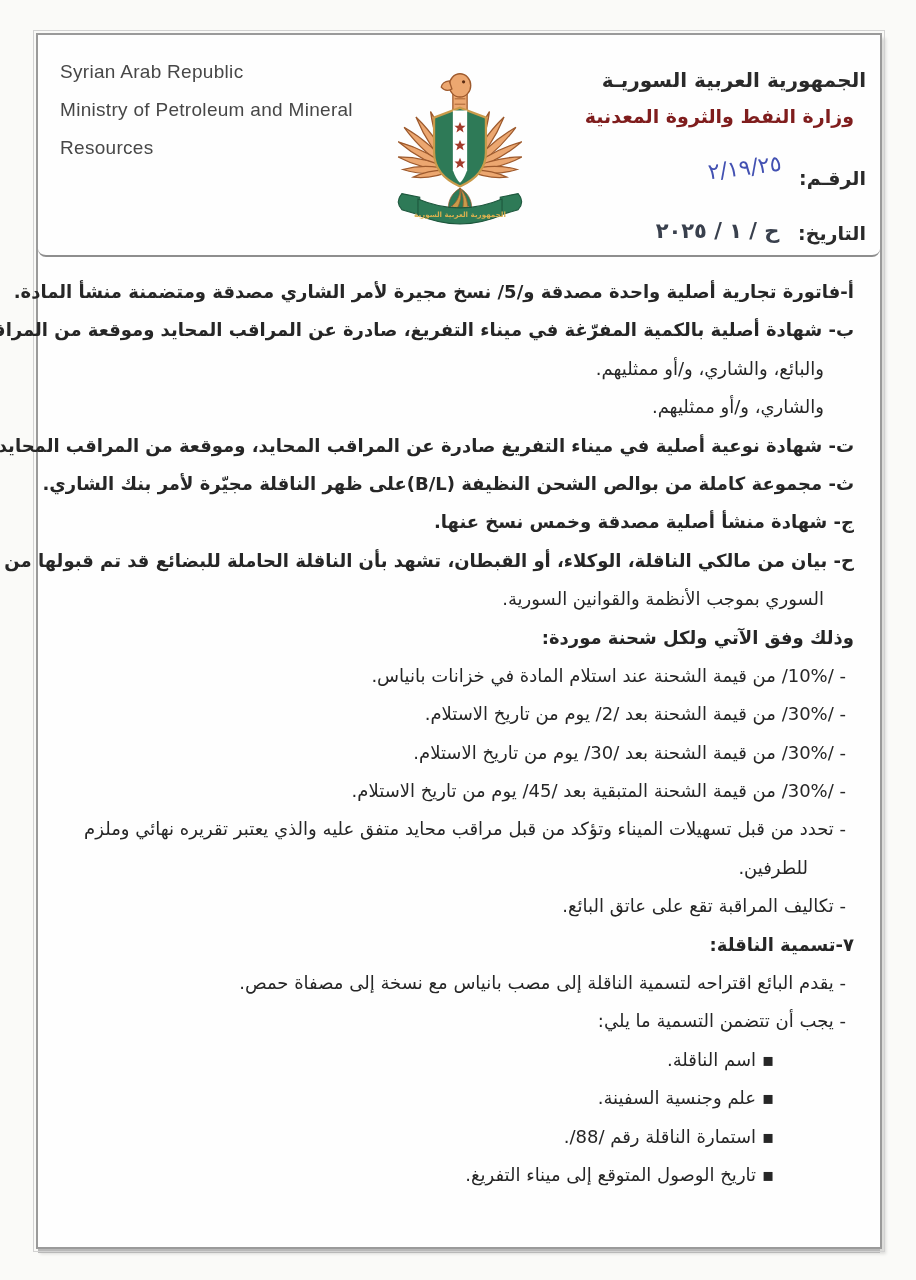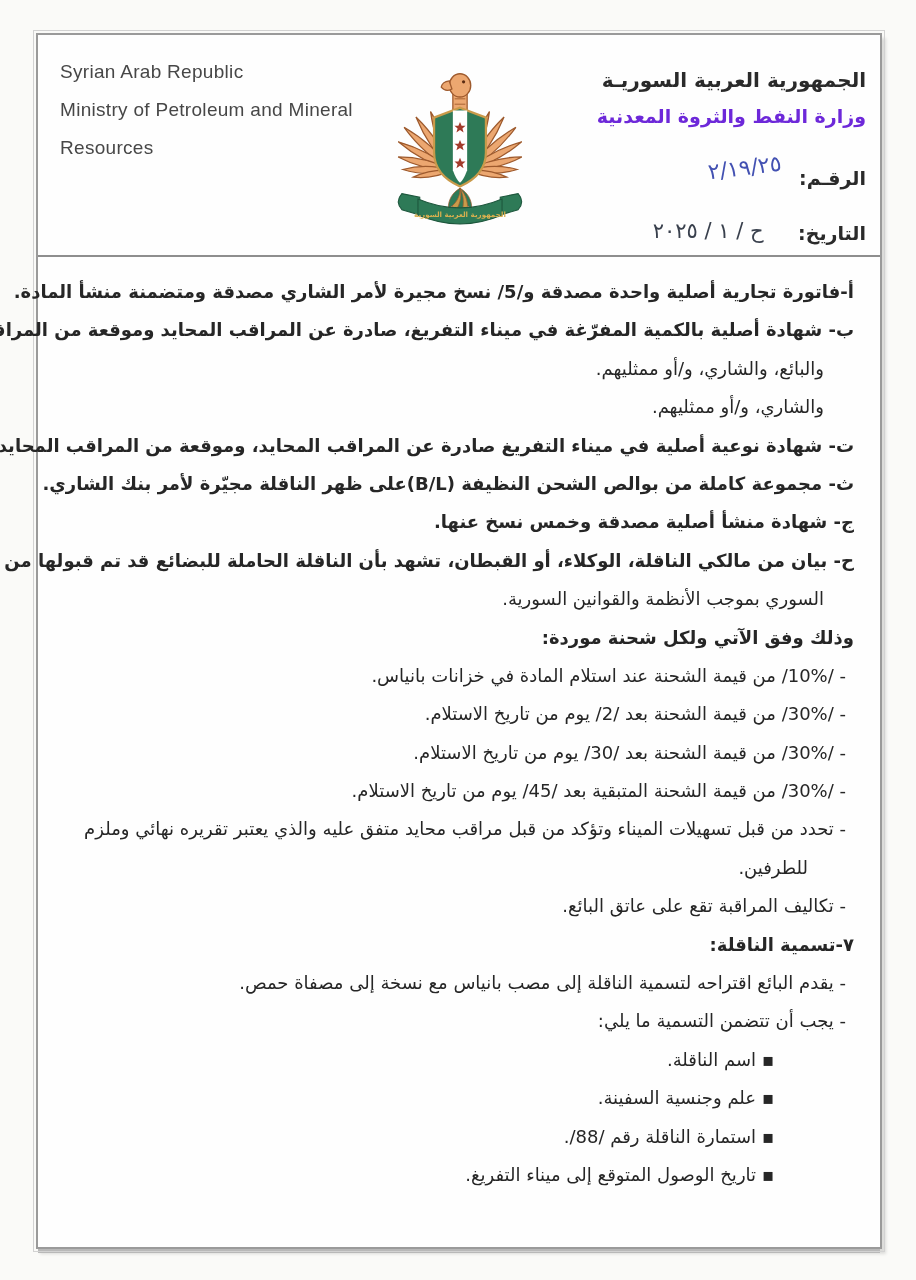--- a/index.html
+++ b/index.html
@@ -14,50 +14,51 @@
     position:absolute;left:36px;top:33px;width:842px;height:1212px;
     background:#fefefe;
     border:2px solid #9a9a9a;
     outline:1px solid #d2d2d2;outline-offset:2px;
     box-shadow:0 6px 0 -2px #b8b8b8, 4px 5px 3px rgba(0,0,0,.12);
   }
   
   .hdr{
     position:absolute;left:0;right:0;top:0;height:220px;
     border-bottom:2px solid #8e8e8e;
+    border-radius:8px;
   }
   .en-block{
     position:absolute;left:22px;top:18px;
     font-family:"Liberation Sans","DejaVu Sans",sans-serif;
     font-size:19px;color:#474747;line-height:38px;letter-spacing:.3px;
   }
   .ar-title{
     position:absolute;right:14px;top:33px;direction:rtl;
     font-weight:bold;font-size:20px;color:#2a2a2a;
   }
   .ar-ministry{
-    position:absolute;right:14px;top:70px;direction:rtl;
-    font-weight:bold;font-size:19px;color:#6d28d9;
+    position:absolute;right:26px;top:70px;direction:rtl;
+    font-weight:bold;font-size:19px;color:#7f1d1d;
   }
   .num-row{
     position:absolute;right:14px;top:130px;direction:rtl;
     font-weight:bold;font-size:19px;color:#2a2a2a;white-space:nowrap;
   }
   .date-row{
     position:absolute;right:14px;top:186px;direction:rtl;
     font-weight:bold;font-size:19px;color:#2a2a2a;white-space:nowrap;
   }
   .hand-blue{
     display:inline-block;margin-right:10px;
     color:#4351b2;font-weight:400;font-size:22px;letter-spacing:3px;
     transform:rotate(-7deg) translateY(-10px);
   }
   .hand-dark{
-    display:inline-block;margin-right:28px;
-    color:#39404d;font-weight:400;font-size:21px;letter-spacing:4px;
+    display:inline-block;margin-right:12px;
+    color:#39404d;font-weight:700;font-size:21px;letter-spacing:4px;
     transform:translateY(-2px);
   }
   .emblem{position:absolute;left:346px;top:24px;}
   
   .body-text{
     position:absolute;left:14px;right:26px;top:238px;
     direction:rtl;text-align:right;
     font-size:18px;color:#262626;
   }
   .ln{height:38.4px;line-height:38.4px;white-space:nowrap;}

